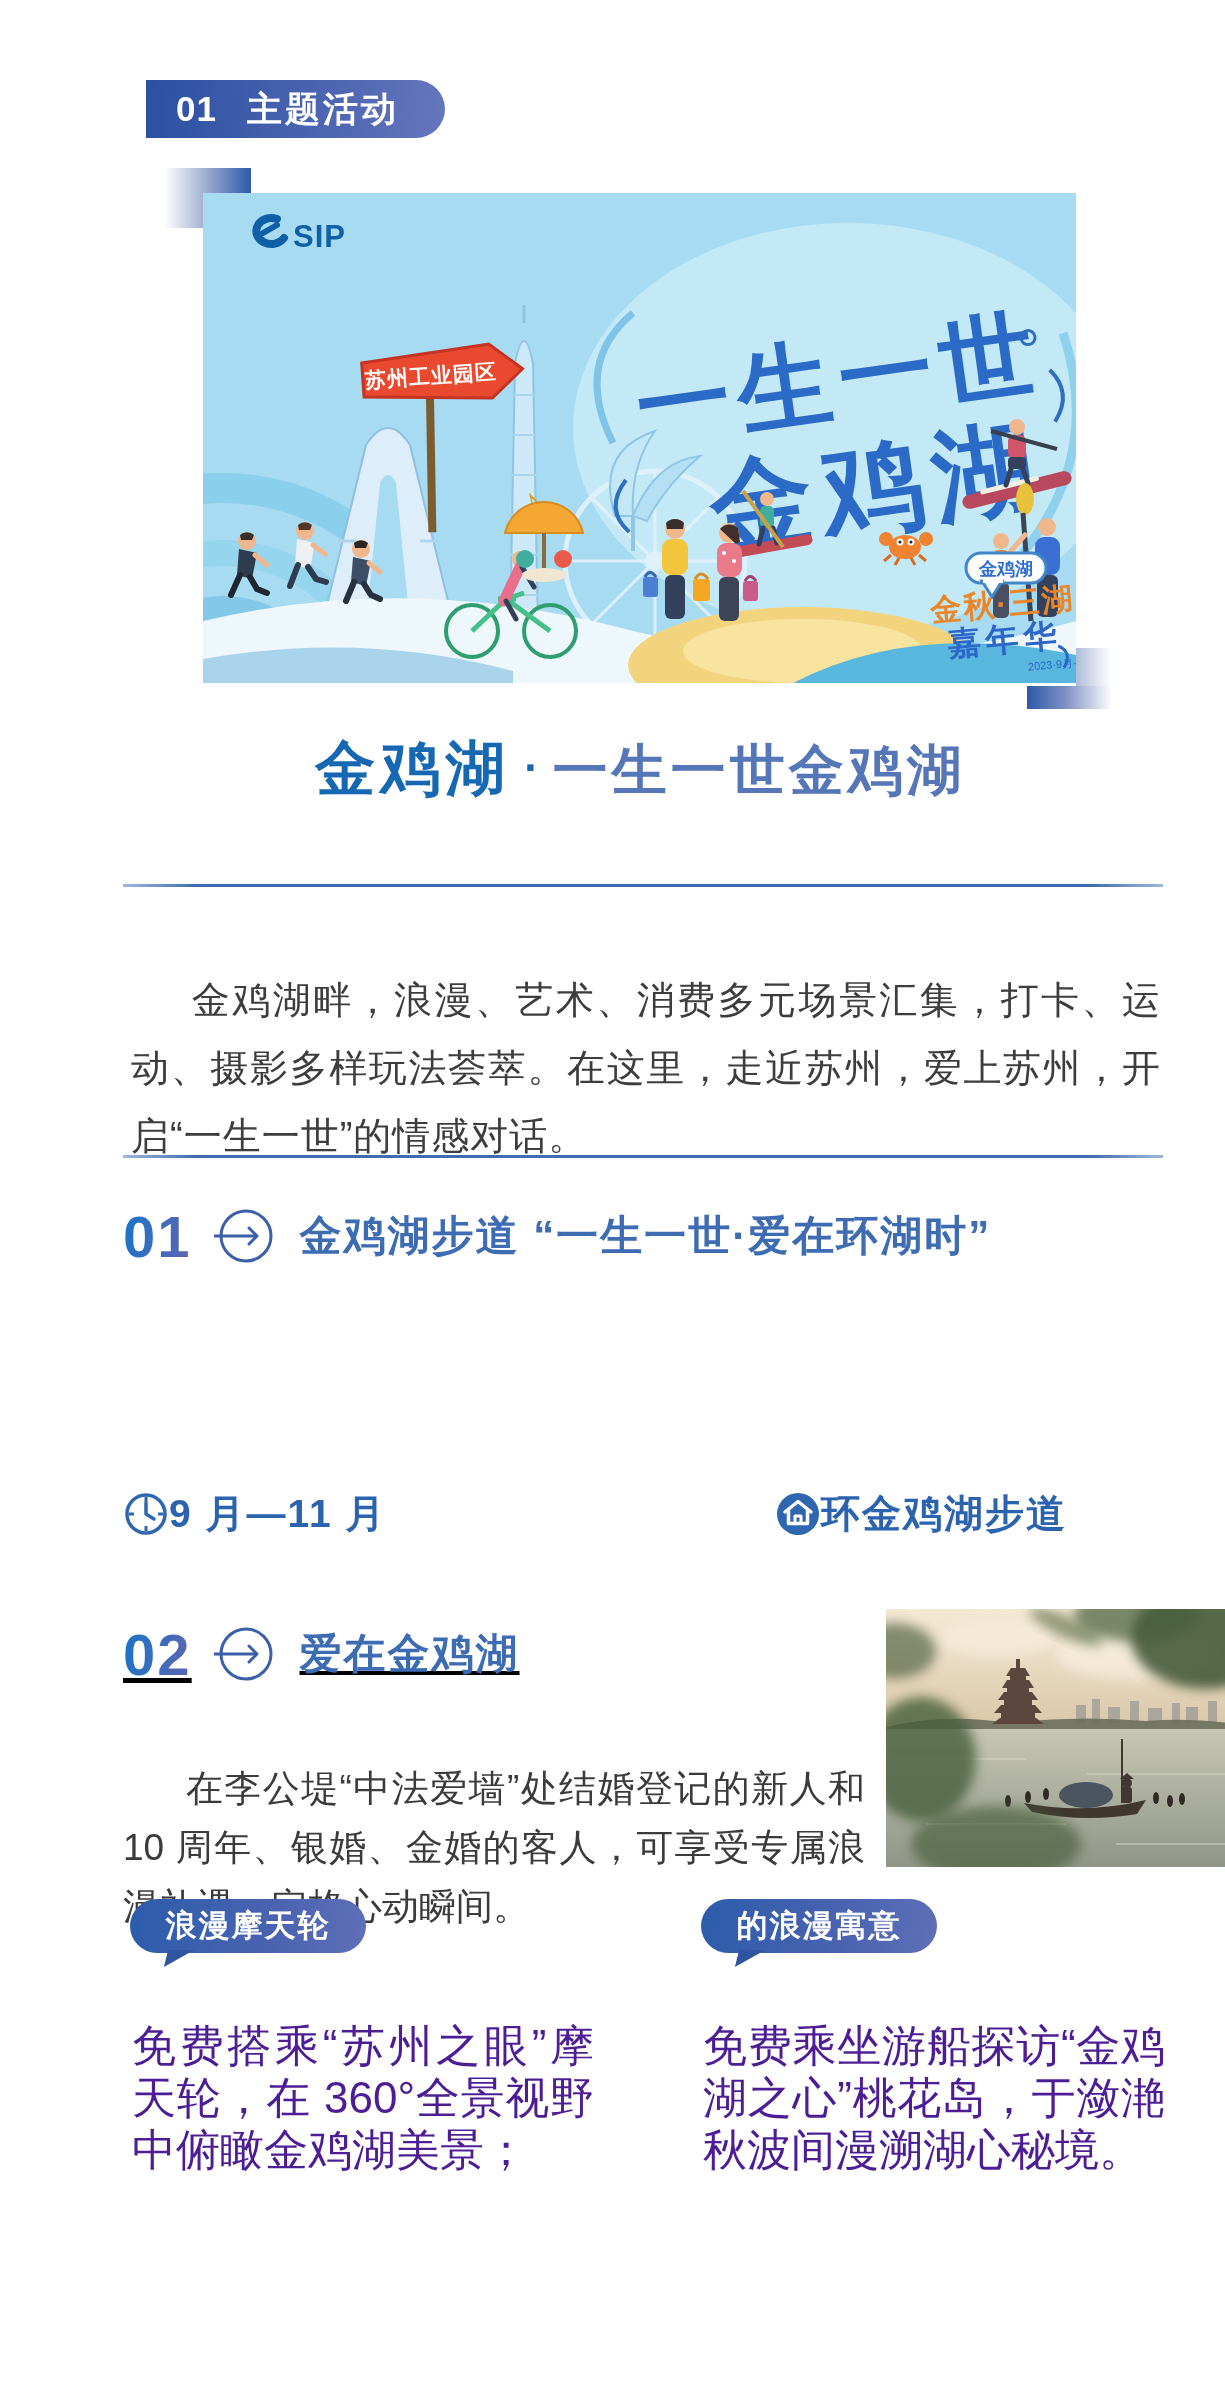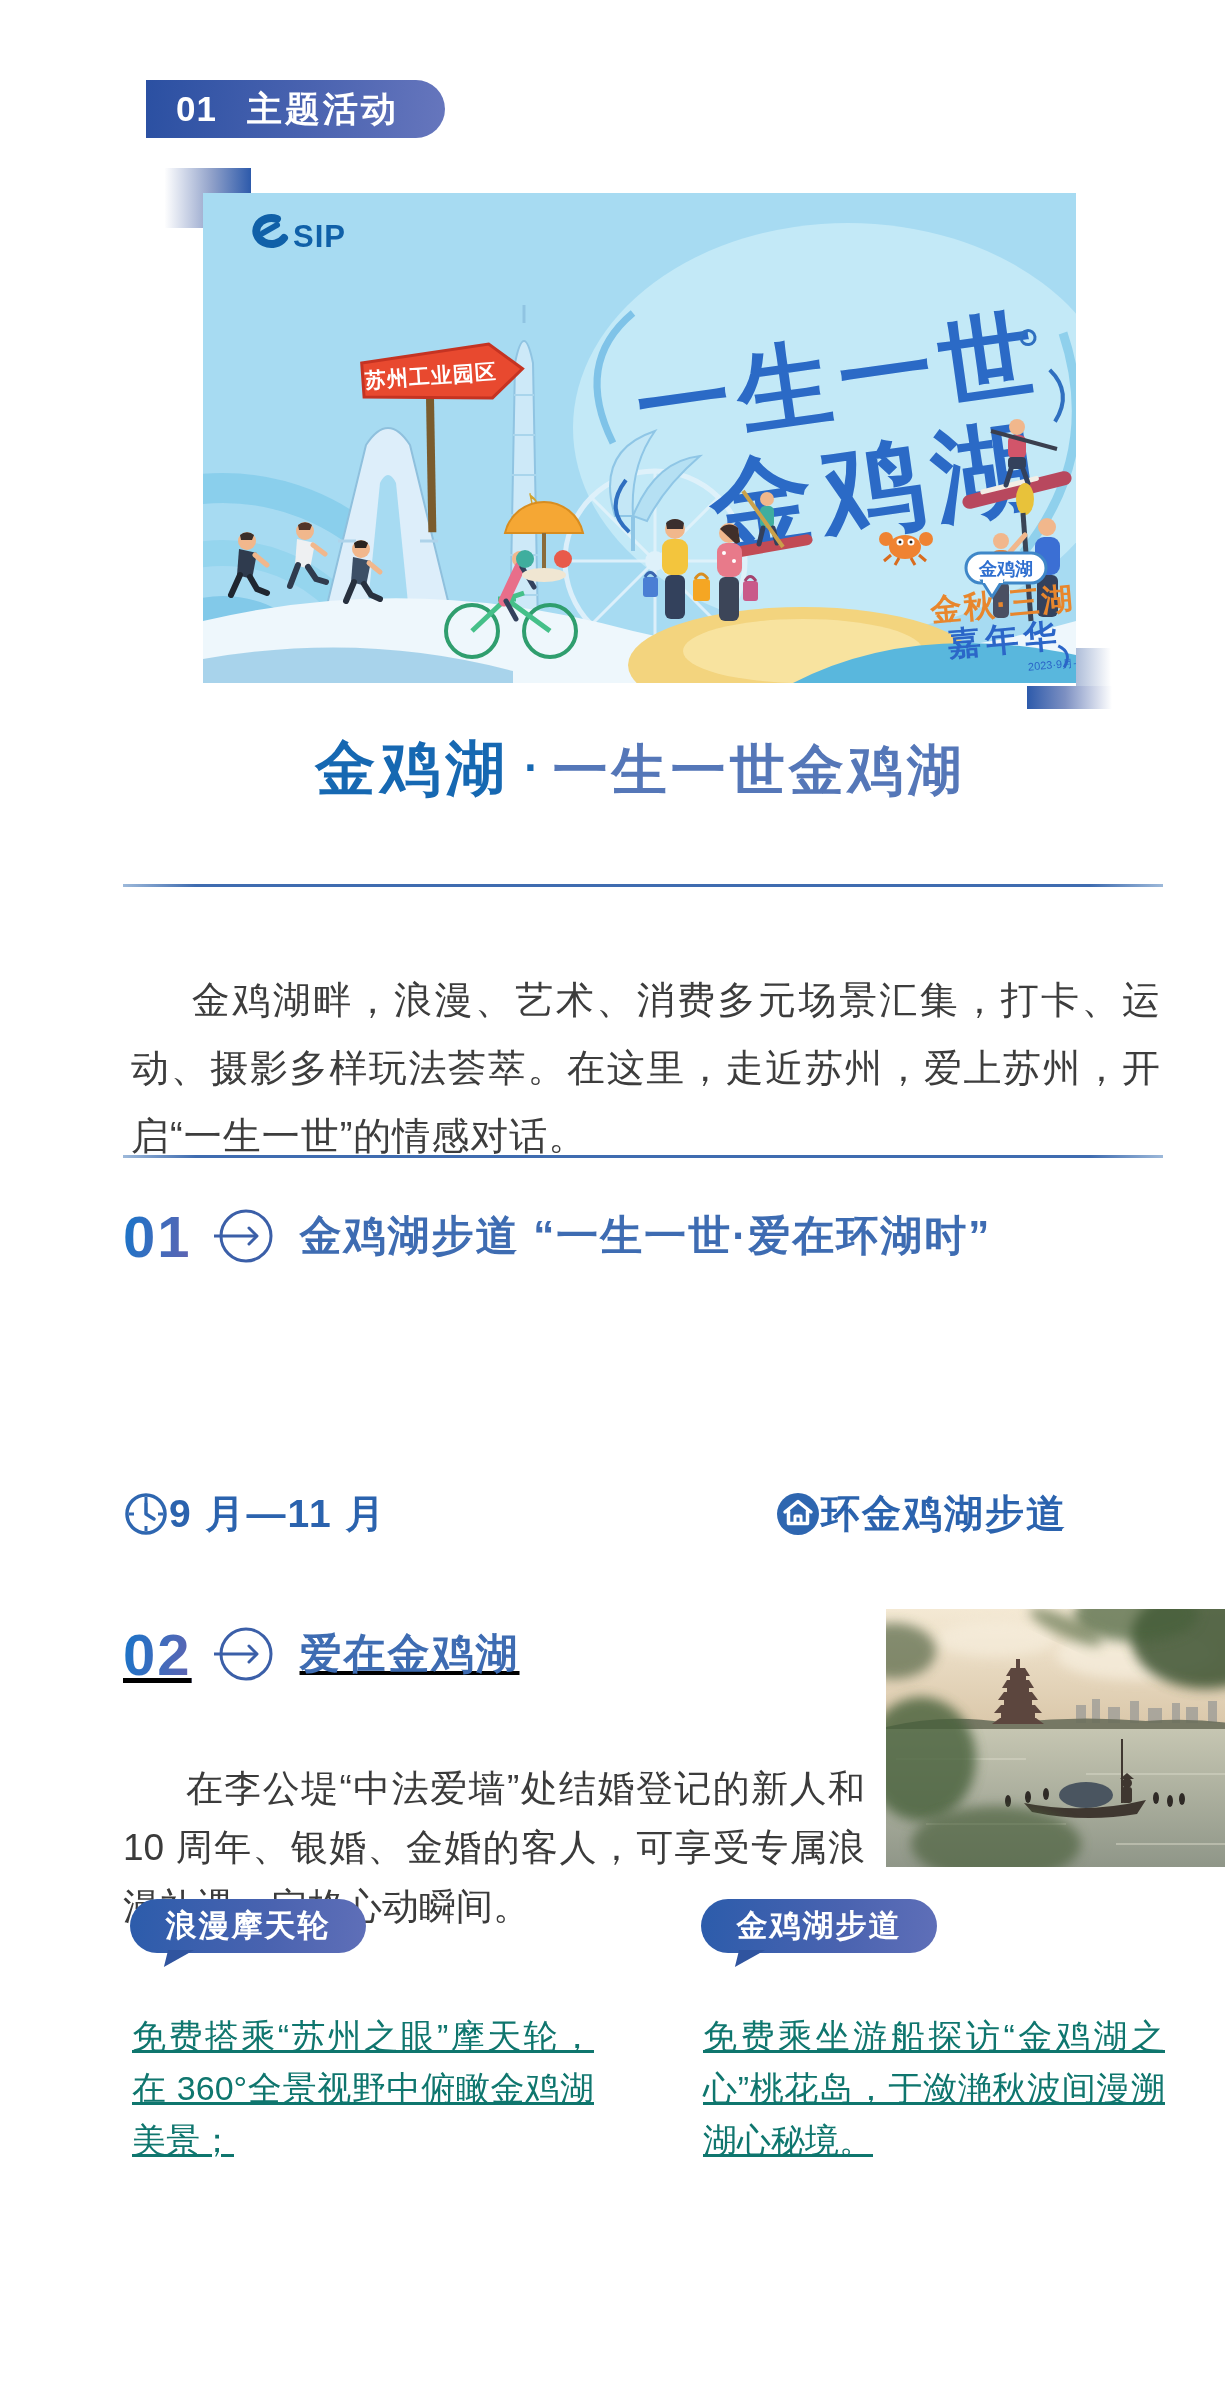--- a/index.html
+++ b/index.html
@@ -71,22 +71,22 @@
 
   
   .bubble-badge{position:absolute;top:1899px;width:236px;height:54px;border-radius:27px;
     background:linear-gradient(95deg,#2c5cab 0%,#4a63b0 60%,#5f6fb8 100%);
     display:flex;align-items:center;justify-content:center;}
   .bubble-badge::after{content:"";position:absolute;left:36px;bottom:-14px;width:0;height:0;
     border-top:17px solid #30549f;border-right:26px solid transparent;transform:skewX(-14deg);}
   .bubble-badge .blabel{color:#fff;font-size:31px;font-weight:bold;letter-spacing:2px;}
   .badge-left{left:102px;}
   .badge-right{left:673px;}
-  .sub-text{position:absolute;top:1976px;width:462px;color:#0f766e;font-size:34px;
-    line-height:52px;text-align:justify;text-decoration:underline;}
+  .sub-text{position:absolute;top:1976px;width:462px;color:#4c1d95;font-size:44px;
+    line-height:52px;text-align:justify;}
   .sub-left{left:104px;}
   .sub-right{left:675px;}
 </style>
 </head>
 <body>
 
 <div class="page">
 
   <div class="sec-badge">
     <span class="num">01</span>
@@ -413,19 +413,19 @@
         <ellipse cx="110" cy="235" rx="85" ry="38" fill="#4a5f3a" opacity="0.65" filter="url(#soft)"></ellipse>
         <ellipse cx="180" cy="18" rx="40" ry="10" fill="#52683f" opacity="0.6" transform="rotate(25 180 18)" filter="url(#soft)"></ellipse>
       </g>
     </svg>
   </div>
 
   <div class="bubble-badge badge-left">
     <span class="blabel">浪漫摩天轮</span>
   </div>
   <div class="bubble-badge badge-right">
-    <span class="blabel">金鸡湖步道</span>
+    <span class="blabel">的浪漫寓意</span>
   </div>
   <p class="sub-text sub-left">免费搭乘“苏州之眼”摩天轮，在 360°全景视野中俯瞰金鸡湖美景；</p>
   <p class="sub-text sub-right">免费乘坐游船探访“金鸡湖之心”桃花岛，于潋滟秋波间漫溯湖心秘境。</p>
 
 
 </div>
 
 </body></html>

